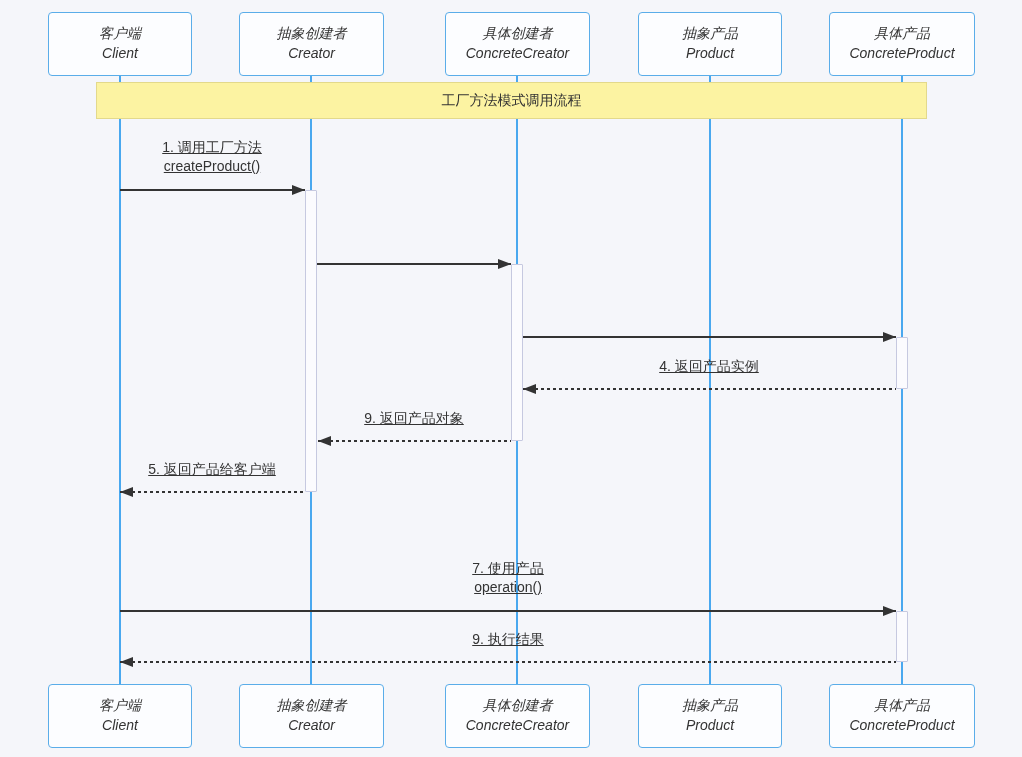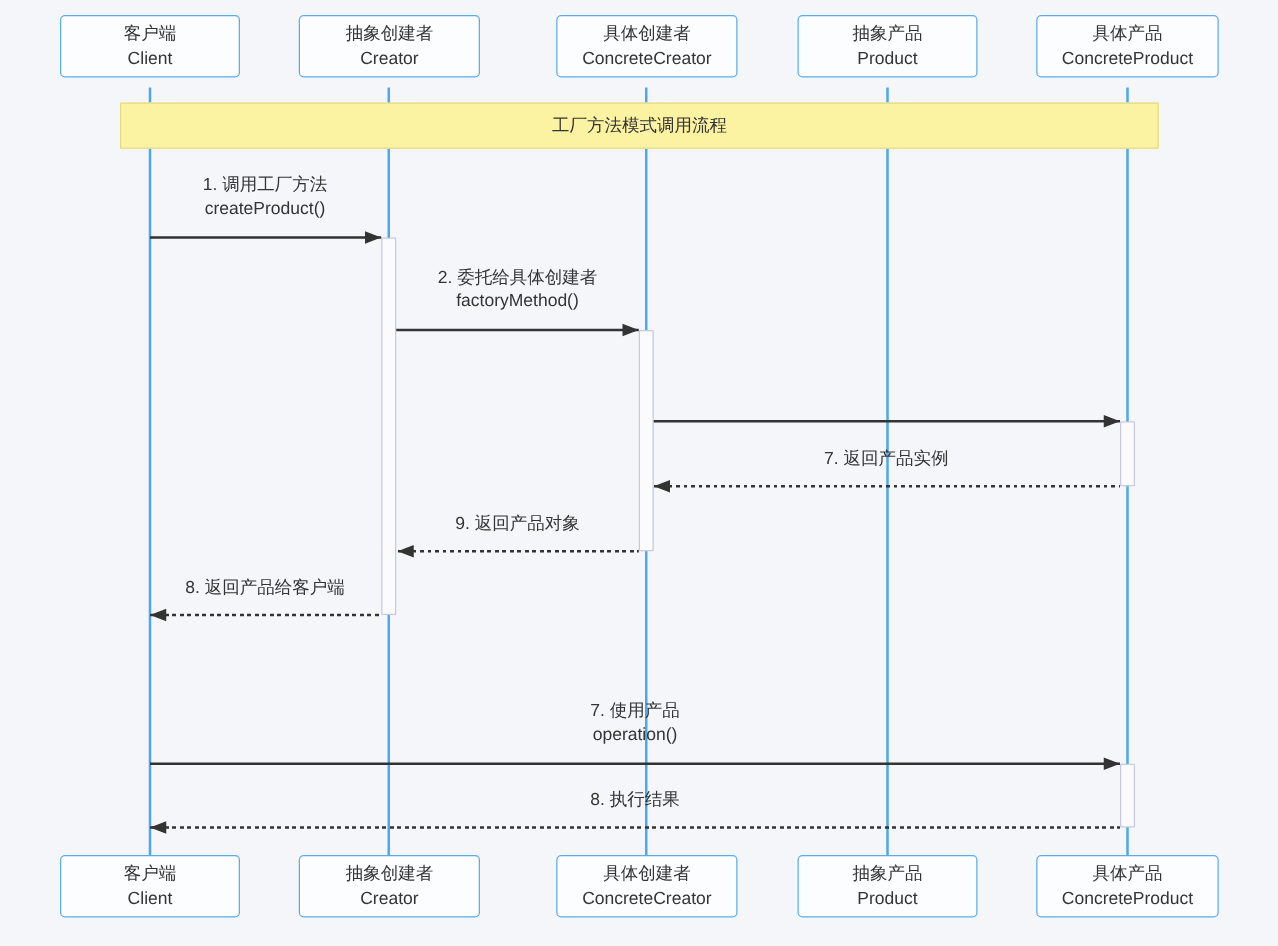--- a/index.html
+++ b/index.html
@@ -15,38 +15,38 @@
     position:absolute; width:12px; background:#fbfbfe;
     border:1px solid #c6c9e0; border-radius:1px; z-index:3;
   }
   .note {
     position:absolute; left:96px; width:831px;
     background:#fcf3a2; border:1px solid #e3d98b;
     display:flex; align-items:center; justify-content:center;
     font-size:14px; z-index:4;
   }
   .actor {
-    position:absolute; height:50px;
+    position:absolute; height:64px;
     background:#fcfdff; border:1.5px solid #5aade9; border-radius:4px;
     display:flex; flex-direction:column; align-items:center; justify-content:center;
-    font-size:14px; line-height:1.4; text-align:center; z-index:5;
+    font-size:14px; line-height:1.4; text-align:center; z-index:5;font-style:italic;
   }
   .msg-line { position:absolute; height:2px; background:#333333; z-index:6; }
   .msg-line.dashed {
     background:repeating-linear-gradient(to right,#333333 0 3px,transparent 3px 6px);
   }
   .arrowhead {
     position:absolute; width:0; height:0; z-index:7;
     border-top:5px solid transparent; border-bottom:5px solid transparent;
   }
   .arrowhead.right { border-left:13px solid #333333; }
   .arrowhead.left  { border-right:13px solid #333333; }
   .msg-label {
     position:absolute; transform:translateX(-50%); text-align:center;
-    font-size:14px; line-height:1.35; white-space:pre-line; z-index:6;
+    font-size:14px; line-height:1.35; white-space:pre-line; z-index:6;text-decoration:underline;
   }
 </style>
 </head>
 <body>
 
 <div class="stage">
 
   <div class="lifeline" style="left:119px"></div>
   <div class="lifeline" style="left:310px"></div>
   <div class="lifeline" style="left:516px"></div>
@@ -102,42 +102,40 @@
   <div class="actor" style="left:829px;top:684px;width:146px">
     <span>具体产品</span>
     <span>ConcreteProduct</span>
   </div>
 
   <div class="msg-label" style="left:212px;top:138px">1. 调用工厂方法
 createProduct()</div>
   <div class="msg-line" style="left:120px;top:189px;width:185px"></div>
   <div class="arrowhead right" style="left:292px;top:185px"></div>
 
-  <div class="msg-label" style="left:414px;top:212px">2. 委托给具体创建者
-factoryMethod()</div>
   <div class="msg-line" style="left:317px;top:263px;width:194px"></div>
   <div class="arrowhead right" style="left:498px;top:259px"></div>
 
   <div class="msg-line" style="left:523px;top:336px;width:373px"></div>
   <div class="arrowhead right" style="left:883px;top:332px"></div>
 
-  <div class="msg-label" style="left:709px;top:357px">7. 返回产品实例</div>
+  <div class="msg-label" style="left:709px;top:357px">4. 返回产品实例</div>
   <div class="msg-line dashed" style="left:523px;top:388px;width:373px"></div>
   <div class="arrowhead left" style="left:523px;top:384px"></div>
 
   <div class="msg-label" style="left:414px;top:409px">9. 返回产品对象</div>
   <div class="msg-line dashed" style="left:318px;top:440px;width:193px"></div>
   <div class="arrowhead left" style="left:318px;top:436px"></div>
 
-  <div class="msg-label" style="left:212px;top:460px">8. 返回产品给客户端</div>
+  <div class="msg-label" style="left:212px;top:460px">5. 返回产品给客户端</div>
   <div class="msg-line dashed" style="left:120px;top:491px;width:185px"></div>
   <div class="arrowhead left" style="left:120px;top:487px"></div>
 
   <div class="msg-label" style="left:508px;top:559px">7. 使用产品
 operation()</div>
   <div class="msg-line" style="left:120px;top:610px;width:776px"></div>
   <div class="arrowhead right" style="left:883px;top:606px"></div>
 
-  <div class="msg-label" style="left:508px;top:630px">8. 执行结果</div>
+  <div class="msg-label" style="left:508px;top:630px">9. 执行结果</div>
   <div class="msg-line dashed" style="left:120px;top:661px;width:776px"></div>
   <div class="arrowhead left" style="left:120px;top:657px"></div>
 
 </div>
 
 </body></html>

